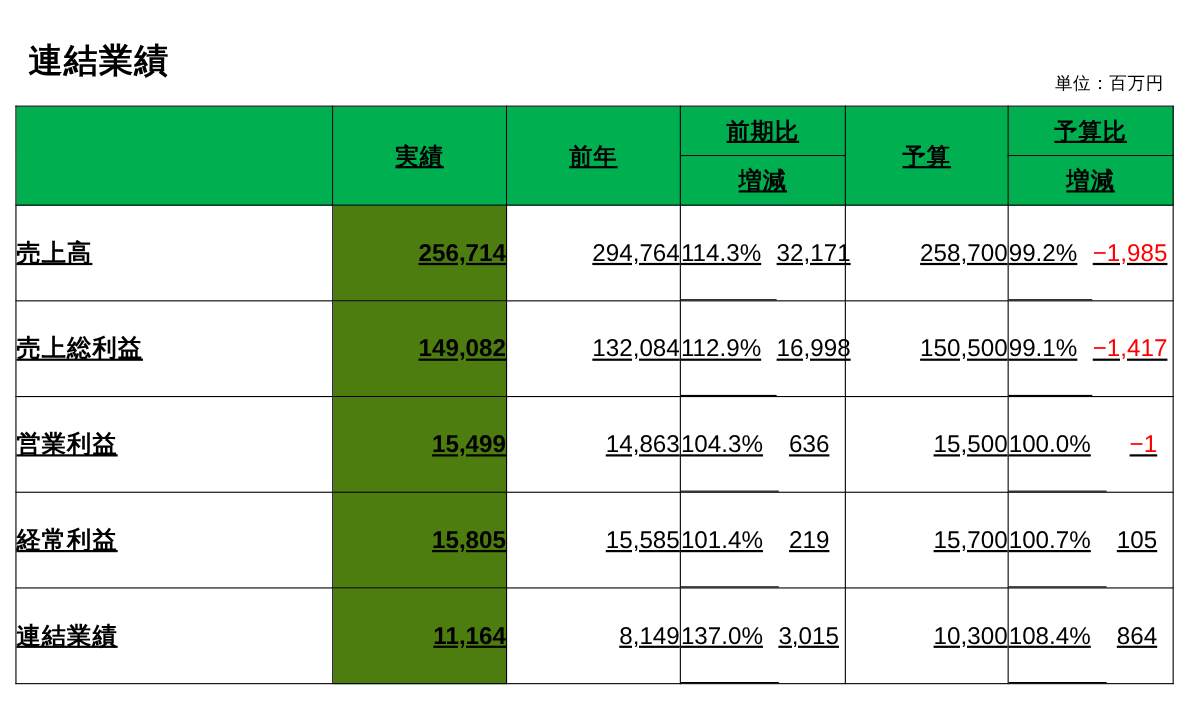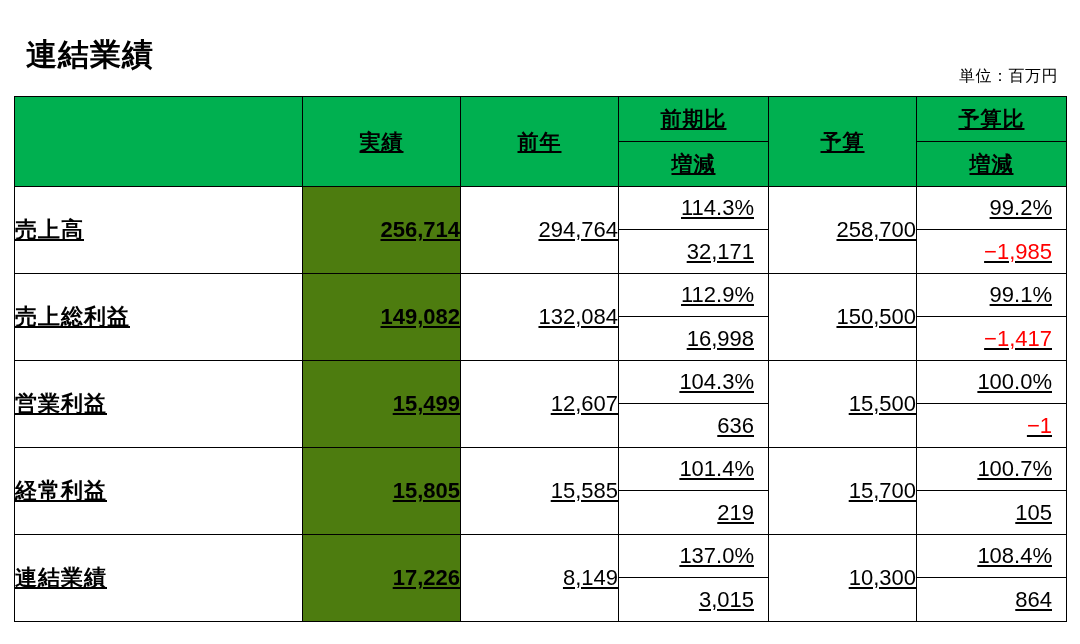--- a/index.html
+++ b/index.html
@@ -82,21 +82,21 @@
   }
   .actual {
     background: #4d7c0f;
     font-weight: bold;
   }
   .prev {
     background: #ffffff;
   }
   .stack {
     display: flex;
-    flex-direction: column;
+    flex-direction: row;
     height: 100%;
   }
   .stack-cell {
     flex: 1 1 50%;
     display: flex;
     align-items: center;
     justify-content: flex-end;
     padding-right: 14px;
     box-sizing: border-box;
     font-size: 22px;
@@ -191,21 +191,21 @@
           <div class="stack">
             <div class="stack-cell top">99.1%</div>
             <div class="stack-cell neg">−1,417</div>
           </div>
         </td>
       </tr>
 
       <tr class="data-row">
         <td class="row-label">営業利益</td>
         <td class="num actual">15,499</td>
-        <td class="num prev">12,607</td>
+        <td class="num prev">14,863</td>
         <td class="split">
           <div class="stack">
             <div class="stack-cell top">104.3%</div>
             <div class="stack-cell">636</div>
           </div>
         </td>
         <td class="num budget">15,500</td>
         <td class="split">
           <div class="stack">
             <div class="stack-cell top">100.0%</div>
@@ -228,21 +228,21 @@
         <td class="split">
           <div class="stack">
             <div class="stack-cell top">100.7%</div>
             <div class="stack-cell">105</div>
           </div>
         </td>
       </tr>
 
       <tr class="data-row">
         <td class="row-label">連結業績</td>
-        <td class="num actual">17,226</td>
+        <td class="num actual">11,164</td>
         <td class="num prev">8,149</td>
         <td class="split">
           <div class="stack">
             <div class="stack-cell top">137.0%</div>
             <div class="stack-cell">3,015</div>
           </div>
         </td>
         <td class="num budget">10,300</td>
         <td class="split">
           <div class="stack">

